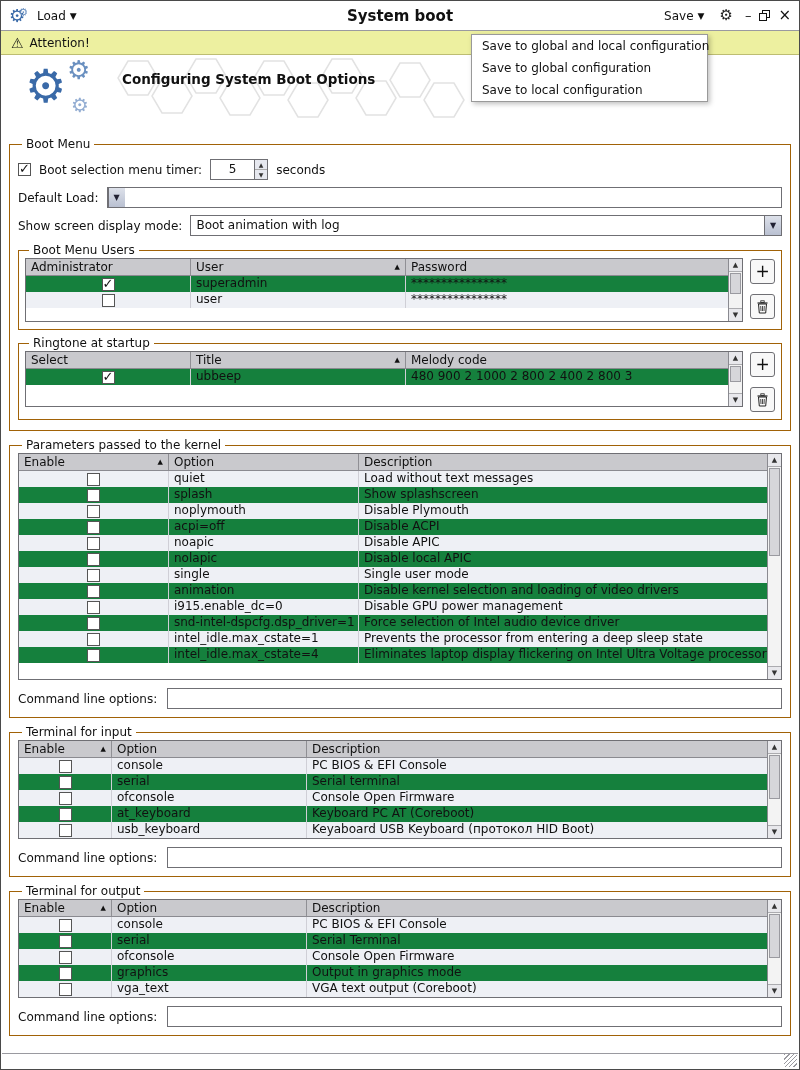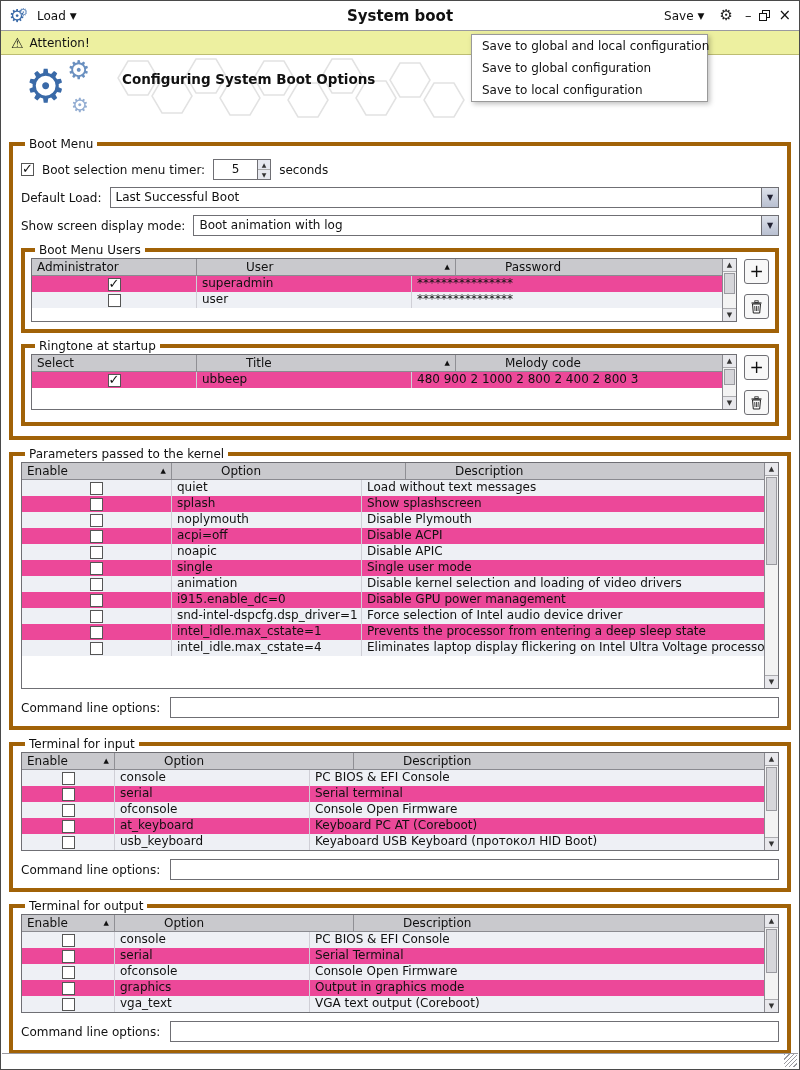--- a/index.html
+++ b/index.html
@@ -32,21 +32,21 @@
   
   .hexheader { position:relative; height:78px; background:#fff; overflow:hidden; }
   .logo { position:absolute; left:24px; top:4px; width:84px; height:72px; line-height:1; }
   .lg1 { position:absolute; left:0; top:4px; font-size:46px; color:#3a6aa8; }
   .lg2 { position:absolute; left:42px; top:-2px; font-size:26px; color:#6a90c0; }
   .lg3 { position:absolute; left:46px; top:36px; font-size:20px; color:#93add2; }
   .hexes { position:absolute; left:115px; top:2px; }
   .heading { position:absolute; left:121px; top:16px; font-weight:bold; font-size:13.5px; }
   
   fieldset { margin:0; padding:0; border:none; min-width:0; }
-  .fs { border:4px solid #a16207; margin:4px 8px 7px; padding:1px 8px 8px; background:#fff; }
+  .fs { border:1px solid #a16207; margin:4px 8px 7px; padding:1px 8px 8px; background:#fff; }
   .fs legend { font-size:12px; padding:0 4px; margin-left:4px; }
   .fs.inner { margin:6px 0 2px; padding:1px 6px 7px; }
   .row { display:flex; align-items:center; gap:8px; margin:7px 0; }
   .lbl { white-space:nowrap; }
   
   .cb { appearance:none; -webkit-appearance:none; width:13px; height:13px; border:1px solid #555; background:#fff; margin:0; position:relative; cursor:pointer; flex:none; }
   .cb:checked::after { content:"✓"; position:absolute; left:0px; top:-3px; font-size:13px; color:#111; }
   
   .spin { width:58px; height:21px; border:1px solid #6f6f74; display:flex; background:#fff; }
   .spinval { flex:1; text-align:center; line-height:19px; }
@@ -54,25 +54,25 @@
   .spb { flex:1; font-size:6px; line-height:9px; text-align:center; background:#e6e8ef; cursor:pointer; color:#333; }
   .spb:first-child { border-bottom:1px solid #aaa; }
   
   .combo { flex:1; height:21px; border:1px solid #6f6f74; display:flex; align-items:stretch; background:#fff; cursor:pointer; }
   .comboval { flex:1; padding:0 5px; line-height:19px; white-space:nowrap; overflow:hidden; }
   .comboarrow { width:17px; background:linear-gradient(#dde1ea,#b9c0d1); border-left:1px solid #6f6f74; display:flex; align-items:center; justify-content:center; font-size:8px; color:#223; }
   
   .tablerow { display:flex; gap:7px; align-items:flex-start; }
   .twrap { position:relative; border:1px solid #6f6f74; background:#fff; flex:1; }
   .tinner { position:absolute; left:0; top:0; right:14px; bottom:0; overflow:hidden; }
-  .thead { display:flex; height:17px; border-bottom:1px solid #8a8a90; background:#c9c9cd;gap:44px; }
+  .thead { display:flex; height:17px; border-bottom:1px solid #8a8a90; background:#c9c9cd; }
   .th { display:flex; align-items:center; padding:0 5px; border-right:1px solid #8f8f94; font-size:12px; overflow:hidden; white-space:nowrap; cursor:pointer; }
   .th:last-child { border-right:none; flex:1; }
   .sort { margin-left:auto; font-size:7px; padding-left:4px; }
-  .tbody { overflow:hidden; background:#ec4899; }
+  .tbody { overflow:hidden; background:#15803d; }
   .tr { display:flex; height:16px; line-height:15px; cursor:default; }
   .zebra-a .tr:nth-child(odd) { background:#eef0f5; }
   .zebra-b .tr:nth-child(even) { background:#eef0f5; }
   .td { padding:0 5px; border-right:1px solid #cfcfd6; font-size:12px; white-space:nowrap; overflow:hidden; }
   .td:last-child { border-right:none; flex:1; }
   .td.cbcell { display:flex; align-items:center; justify-content:center; padding:0; }
   
   .cols-users .th:nth-child(1), .cols-users .td:nth-child(1) { width:165px; flex:none; }
   .cols-users .th:nth-child(2), .cols-users .td:nth-child(2) { width:215px; flex:none; }
   .cols-kernel .th:nth-child(1), .cols-kernel .td:nth-child(1) { width:150px; flex:none; }
@@ -175,21 +175,20 @@
           <span class="spb">▲</span>
           <span class="spb">▼</span>
         </div>
       </div>
       <span class="lbl">seconds</span>
     </div>
 
     <div class="row">
       <span class="lbl">Default Load:</span>
       <div class="combo">
-        <span class="comboval">Last Successful Boot</span>
         <span class="comboarrow">▼</span>
       </div>
     </div>
 
     <div class="row">
       <span class="lbl">Show screen display mode:</span>
       <div class="combo">
         <span class="comboval">Boot animation with log</span>
         <span class="comboarrow">▼</span>
       </div>
@@ -354,20 +353,27 @@
               <div class="td cbcell">
                 <input type="checkbox" class="cb" style="">
               </div>
               <div class="td">noapic</div>
               <div class="td">Disable APIC</div>
             </div>
             <div class="tr">
               <div class="td cbcell">
                 <input type="checkbox" class="cb" style="">
               </div>
+              <div class="td">nolapic</div>
+              <div class="td">Disable local APIC</div>
+            </div>
+            <div class="tr">
+              <div class="td cbcell">
+                <input type="checkbox" class="cb" style="">
+              </div>
               <div class="td">single</div>
               <div class="td">Single user mode</div>
             </div>
             <div class="tr">
               <div class="td cbcell">
                 <input type="checkbox" class="cb" style="">
               </div>
               <div class="td">animation</div>
               <div class="td">Disable kernel selection and loading of video drivers</div>
             </div>

